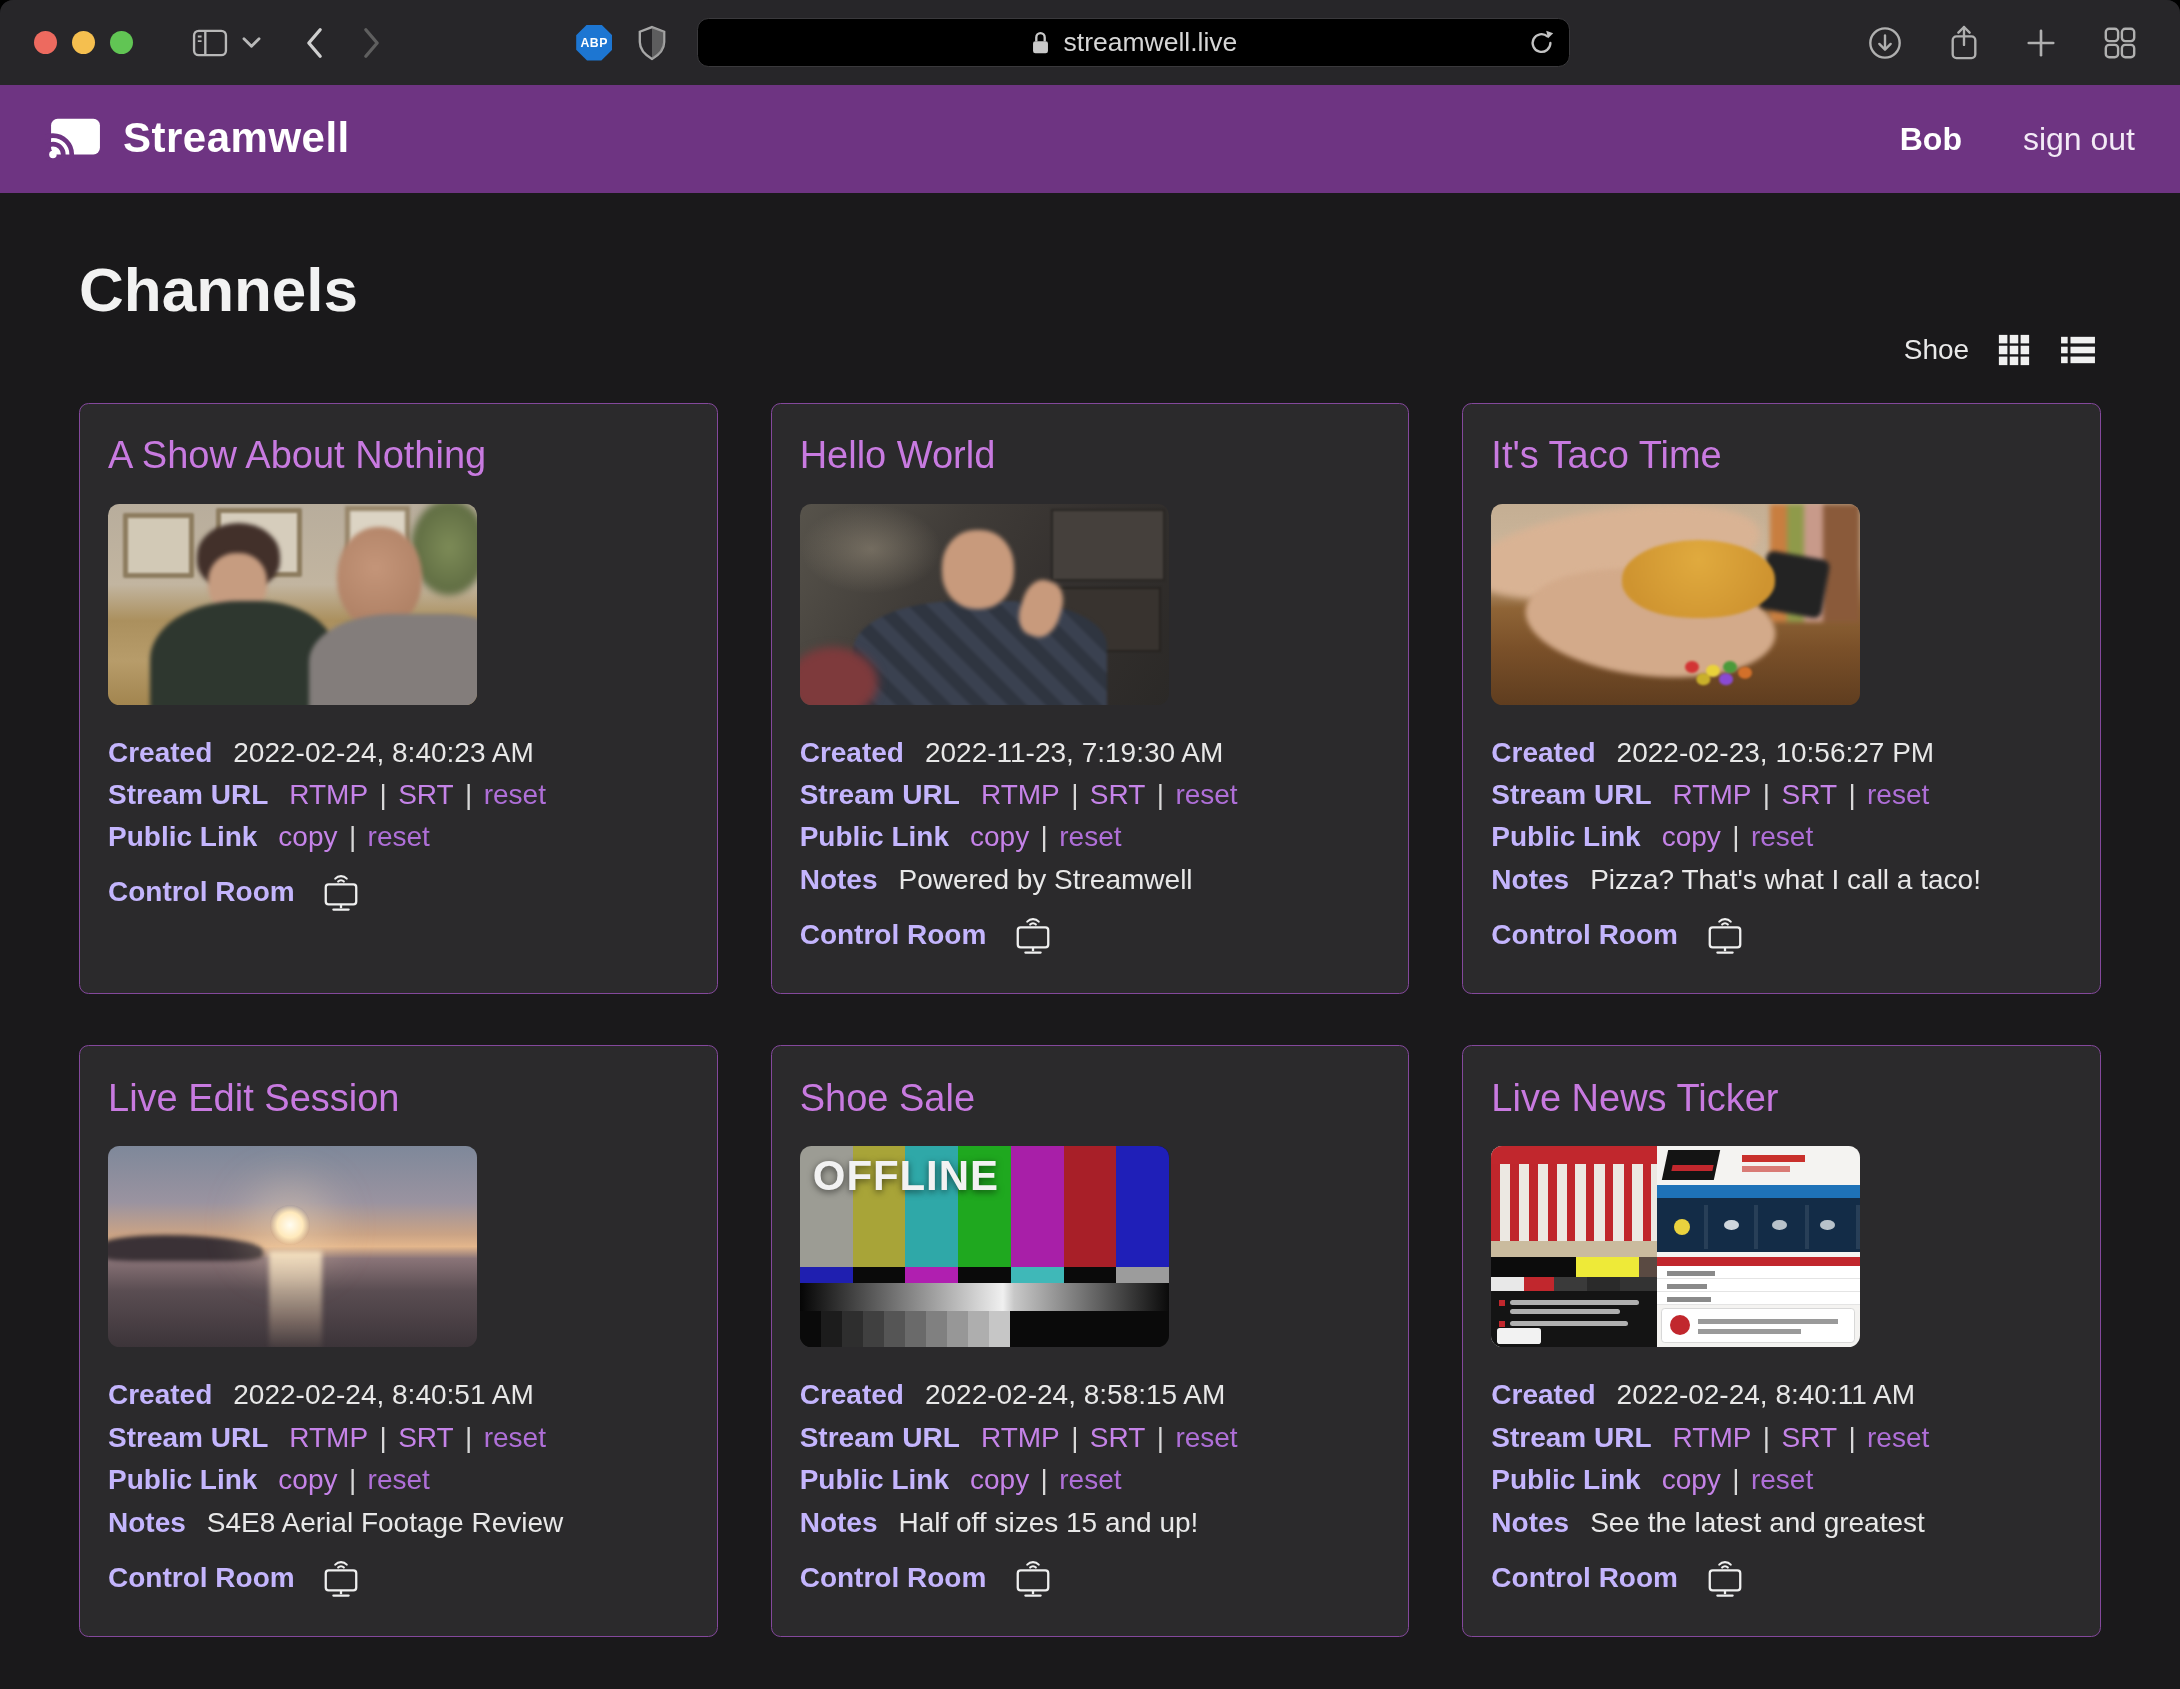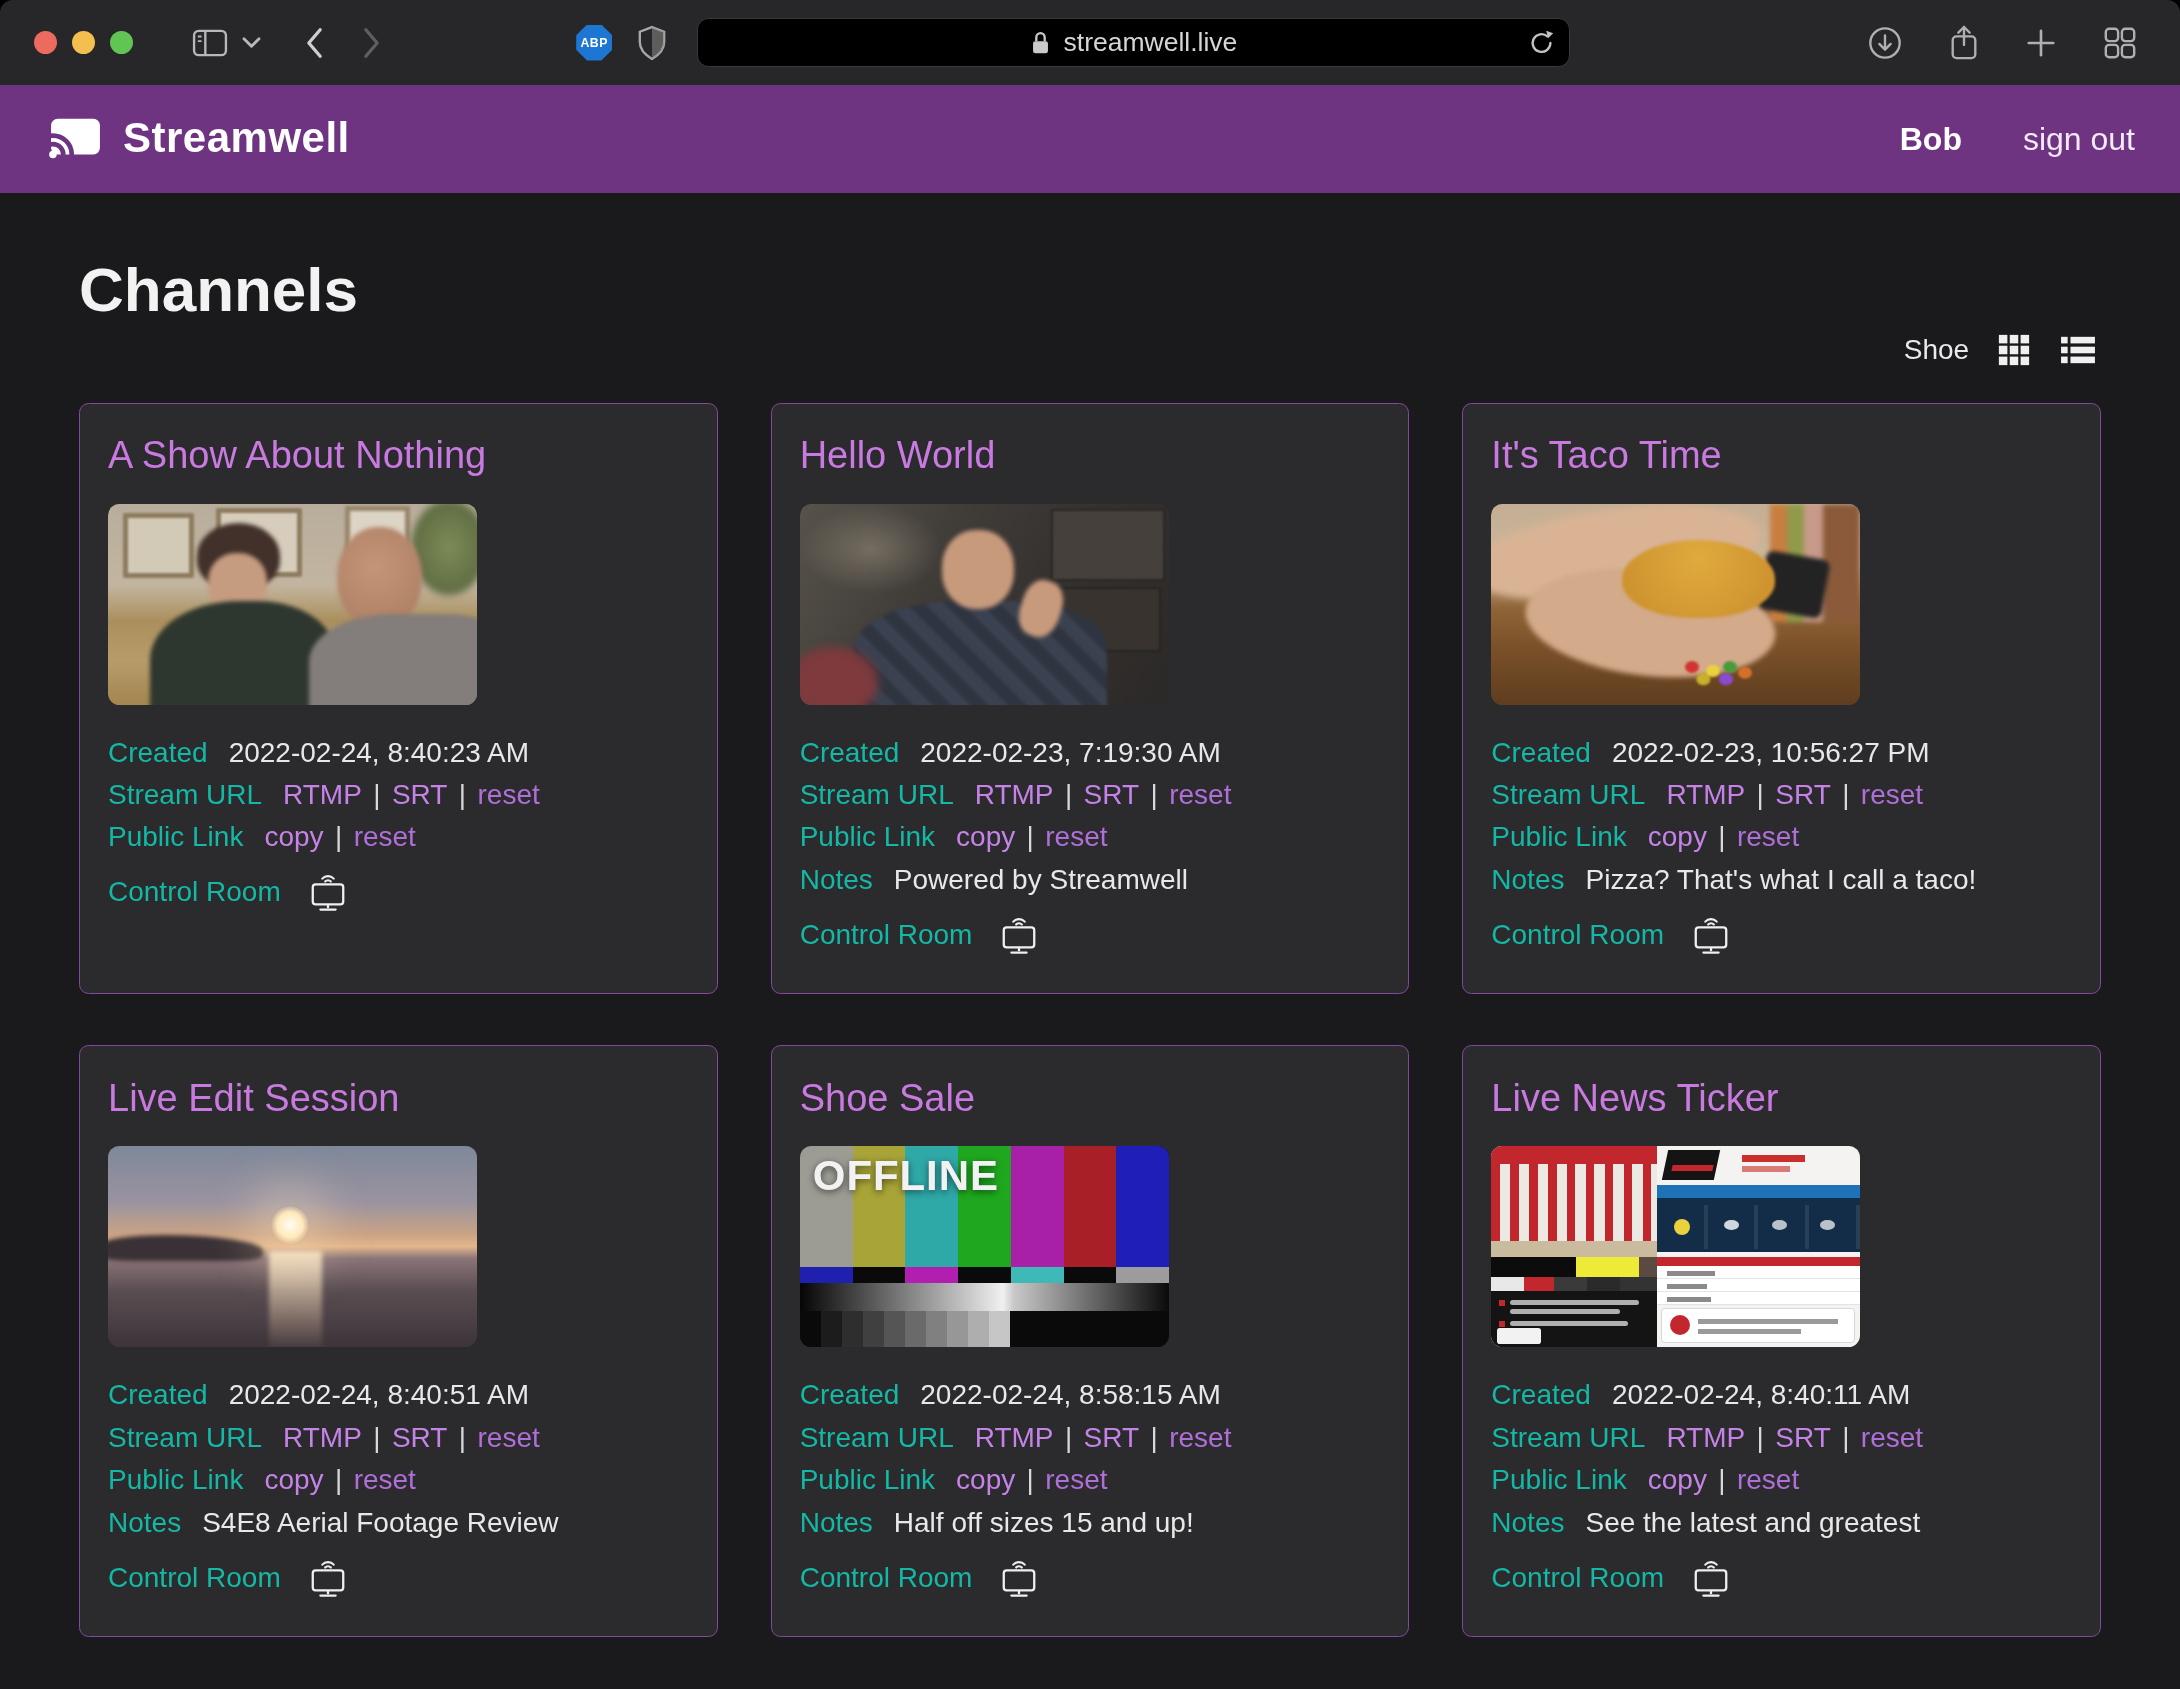--- a/index.html
+++ b/index.html
@@ -36,21 +36,21 @@
   h1.page-title{color:#f2f2f2;font-size:62px;font-weight:700;margin:61px 0 7.6px;}
   .viewbar{display:flex;justify-content:flex-end;align-items:center;gap:28px;color:#e9e9e9;font-size:28px;margin:0 3.8px 36px 0;}
   .viewbar .vicon{cursor:pointer;display:flex;}
 
   .grid{display:grid;grid-template-columns:repeat(3,1fr);gap:51px 53px;padding-bottom:123px;}
   .card{background:#2b2a2c;border:1.4px solid #84489c;border-radius:9.5px;padding:23px 28px 28px;}
   .card-title{color:#c87ae0;font-size:38px;font-weight:400;margin:7.6px 0 26.5px;}
   .thumb{position:relative;width:369px;height:201px;border-radius:11.4px;overflow:hidden;margin:0 0 32px;background:#555;}
   .thumb div,.thumb span{position:absolute;}
   .row{font-size:28px;color:#ececec;margin:10.4px 0;display:flex;align-items:center;flex-wrap:wrap;}
-  .lbl{font-weight:400;margin-right:21px;color:#14b8a6;}
+  .lbl{font-weight:700;margin-right:21px;color:#c4b5fd;}
   .val{color:#e8e8e8;}
   .lnk{color:#c583e8;cursor:pointer;text-decoration:none;}
   .lnk-dim{color:#af6fd8;}
   .sep{color:#d8d8d8;margin:0 11.4px;}
   .row.control{margin-top:19px;}
   .monitor{display:flex;margin-left:3.8px;cursor:pointer;}
 
   
   .thumb-1{background:linear-gradient(180deg,#b8ad9c 0%,#c2b5a0 40%,#ab905e 58%,#b79c6a 78%,#a2854f 100%);}
   .t1-f1{left:15px;top:9.5px;width:61px;height:55px;background:#d2c9b6;border:5.7px solid #8d7c5f;border-radius:1.9px;filter:blur(0.9px);}
@@ -327,21 +327,21 @@
           <div class="t2-glow"></div>
             <div class="t2-shelf1"></div>
             <div class="t2-shelf2"></div>
             <div class="t2-body"></div>
             <div class="t2-face"></div>
             <div class="t2-hand"></div>
             <div class="t2-red"></div>
         </div>
         <div class="row">
           <span class="lbl">Created</span>
-          <span class="val">2022-02-23, 7:19:30 AM</span>
+          <span class="val">2022-11-23, 7:19:30 AM</span>
         </div>
         <div class="row">
           <span class="lbl">Stream URL</span>
           <a class="lnk">RTMP</a>
             <span class="sep">|</span>
             <a class="lnk">SRT</a>
             <span class="sep">|</span>
             <a class="lnk lnk-dim">reset</a>
         </div>
         <div class="row">

